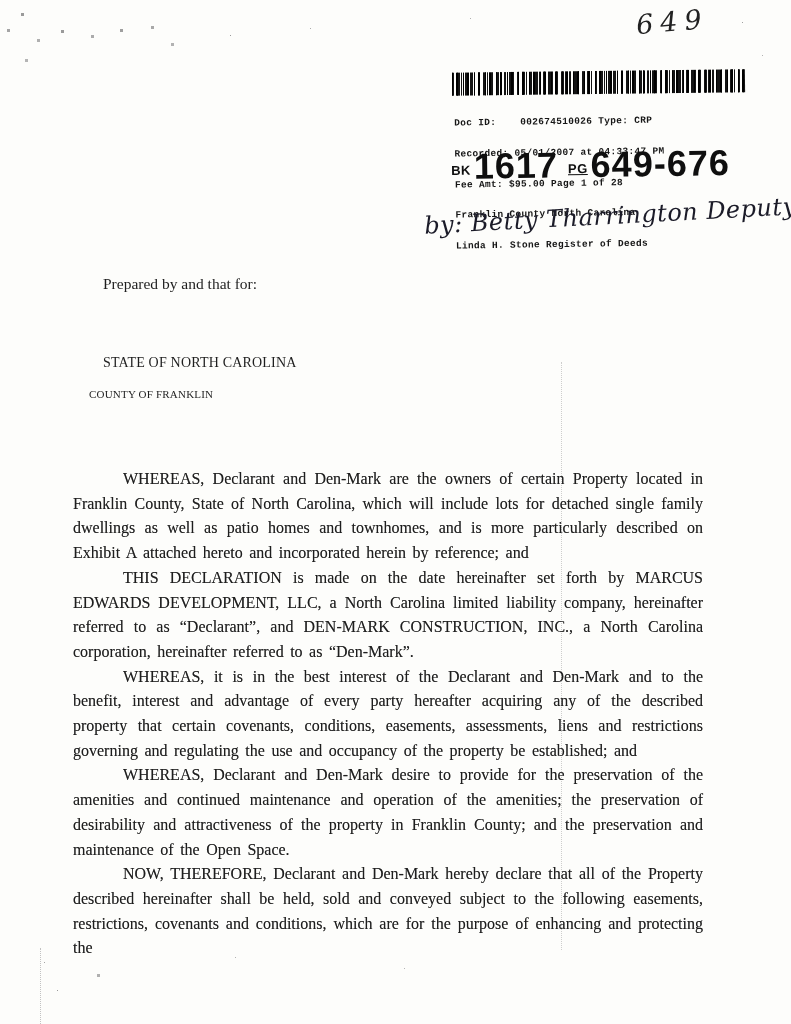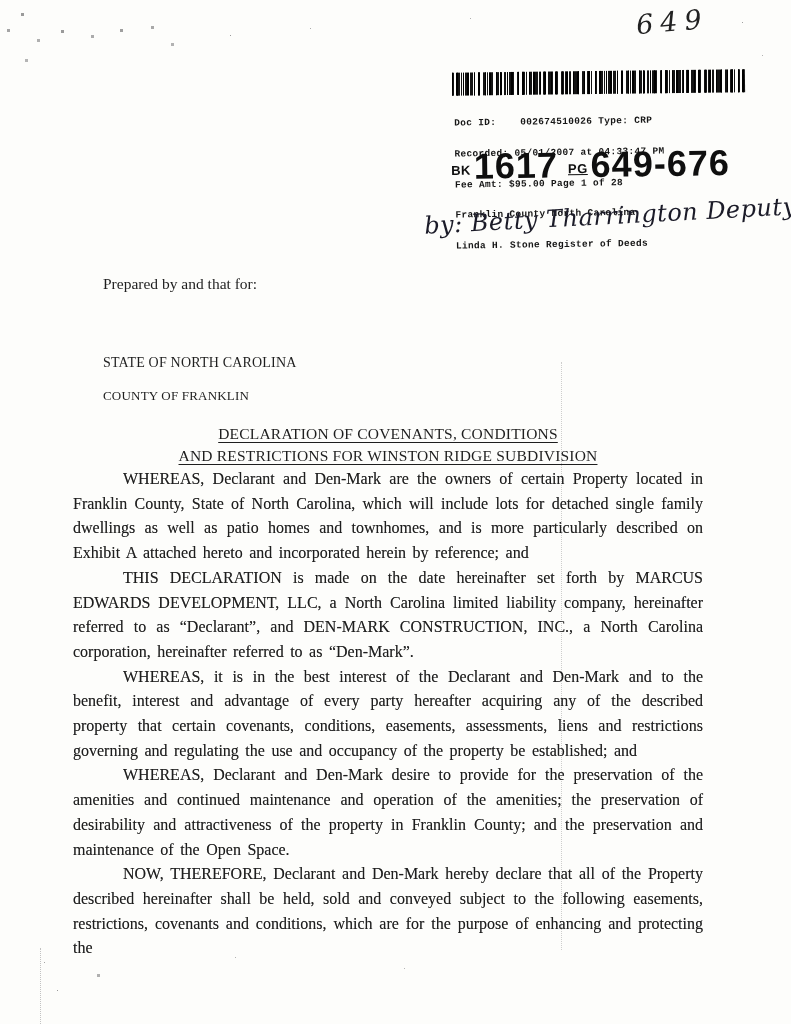--- a/index.html
+++ b/index.html
@@ -56,21 +56,21 @@
     font-style:italic;font-size:24px;
     letter-spacing:.5px;white-space:nowrap;
     transform:rotate(-3deg);
     color:#1b1b28;
   }
   
   .prepared-label{position:absolute;left:103px;top:275px;font-size:15.5px;}
   .prepared-address{position:absolute;left:305px;top:275px;font-size:15.5px;line-height:20.5px;}
   
   .state-heading{position:absolute;left:103px;top:355px;font-size:14px;letter-spacing:.2px;}
-  .county-heading{position:absolute;left:103px;top:388px;font-size:13px;letter-spacing:.2px;}
+  .county-heading{position:absolute;left:89px;top:388px;font-size:11px;letter-spacing:.2px;}
   
   .doc-title{
     position:absolute;left:73px;top:423px;width:630px;
     text-align:center;font-size:15.5px;line-height:22px;
     letter-spacing:.2px;
   }
   .doc-title div{text-decoration:underline;text-underline-offset:3px;}
   
   .body-text{
     position:absolute;left:73px;top:467px;width:630px;
@@ -129,24 +129,20 @@
   </div>
 
   <div class="signature">by: Betty Tharrington Deputy</div>
 
   <div class="prepared-label">Prepared by and that for:</div>
 
 
   <div class="state-heading">STATE OF NORTH CAROLINA</div>
   <div class="county-heading">COUNTY OF FRANKLIN</div>
 
-  <div class="doc-title">
-    <div>DECLARATION OF COVENANTS, CONDITIONS</div>
-    <div>AND RESTRICTIONS FOR WINSTON RIDGE SUBDIVISION</div>
-  </div>
 
   <div class="body-text">
     <p>WHEREAS, Declarant and Den-Mark are the owners of certain Property located in Franklin County, State of North Carolina, which will include lots for detached single family dwellings as well as patio homes and townhomes, and is more particularly described on Exhibit A attached hereto and incorporated herein by reference; and</p>
     <p>THIS DECLARATION is made on the date hereinafter set forth by MARCUS EDWARDS DEVELOPMENT, LLC, a North Carolina limited liability company, hereinafter referred to as “Declarant”, and DEN-MARK CONSTRUCTION, INC., a North Carolina corporation, hereinafter referred to as “Den-Mark”.</p>
     <p>WHEREAS, it is in the best interest of the Declarant and Den-Mark and to the benefit, interest and advantage of every party hereafter acquiring any of the described property that certain covenants, conditions, easements, assessments, liens and restrictions governing and regulating the use and occupancy of the property be established; and</p>
     <p>WHEREAS, Declarant and Den-Mark desire to provide for the preservation of the amenities and continued maintenance and operation of the amenities; the preservation of desirability and attractiveness of the property in Franklin County; and the preservation and maintenance of the Open Space.</p>
     <p>NOW, THEREFORE, Declarant and Den-Mark hereby declare that all of the Property described hereinafter shall be held, sold and conveyed subject to the following easements, restrictions, covenants and conditions, which are for the purpose of enhancing and protecting the</p>
   </div>
 
 </div>

